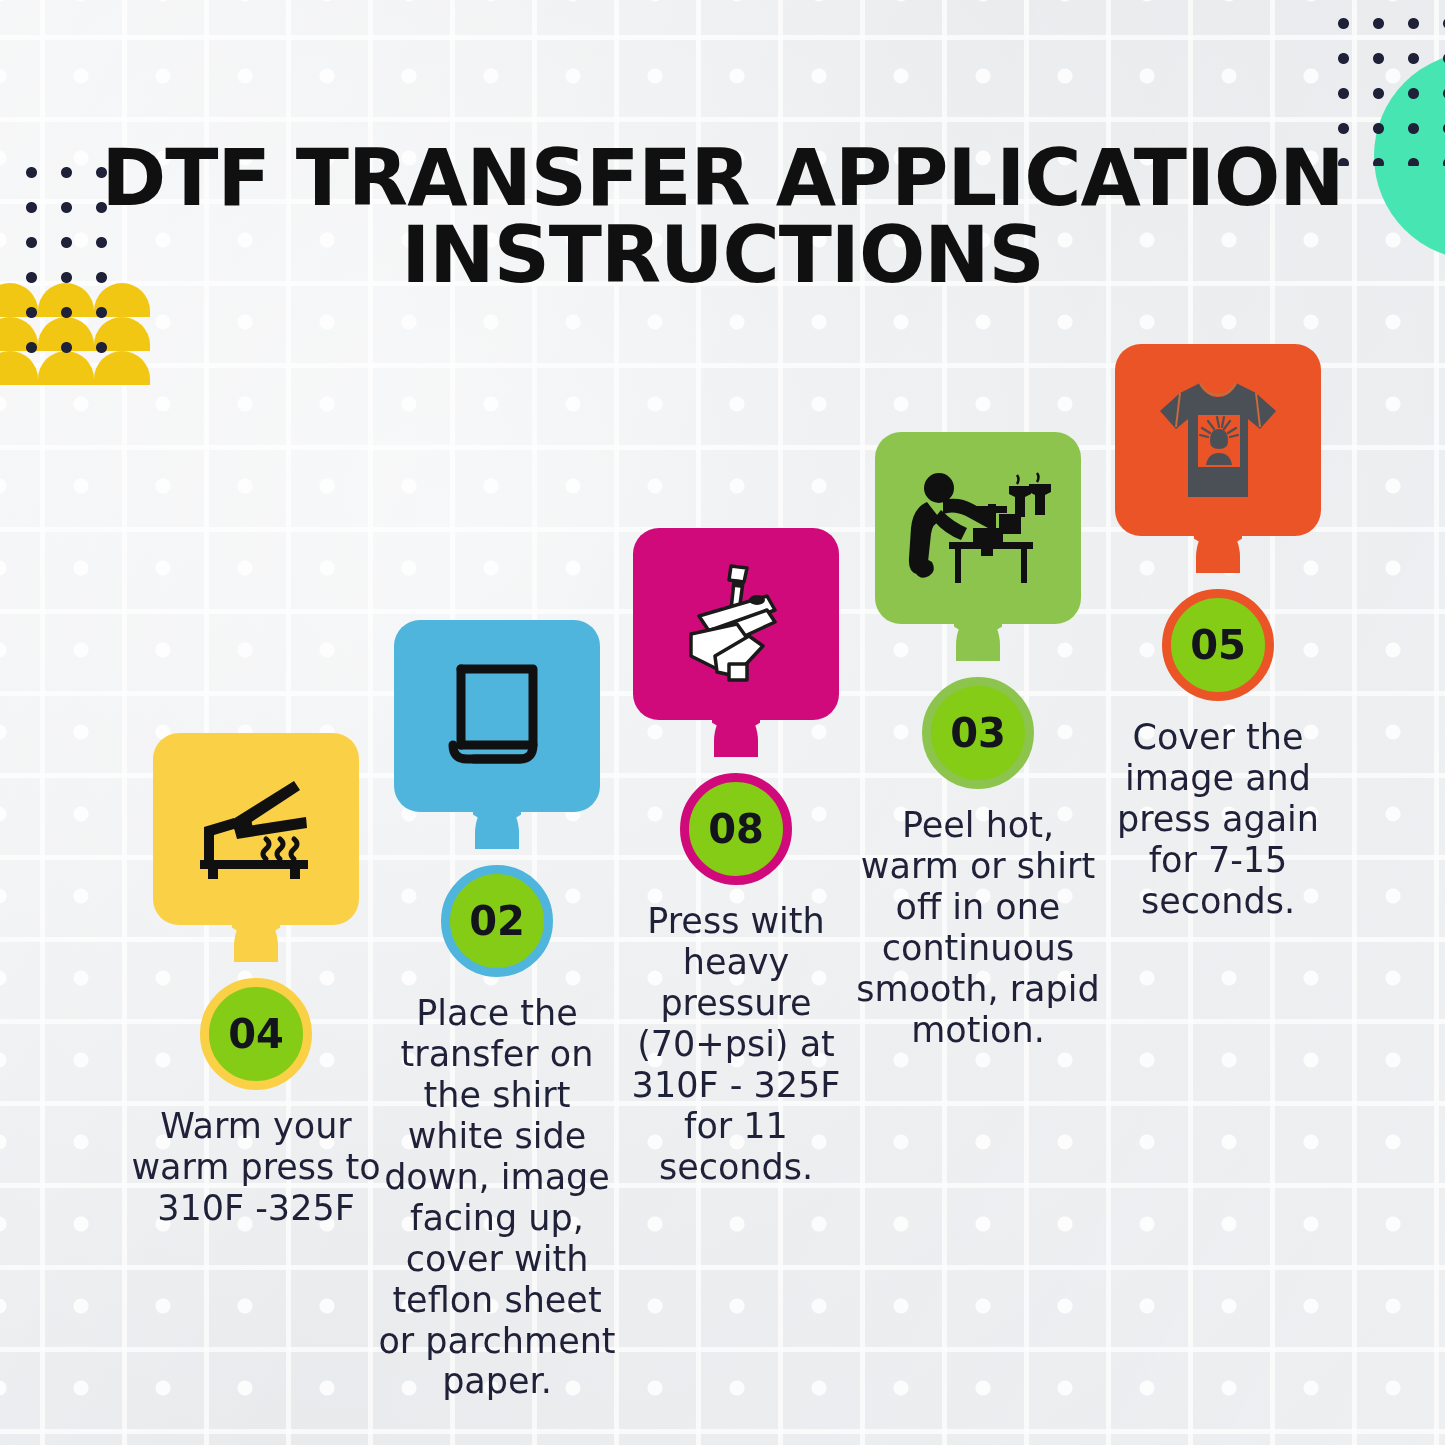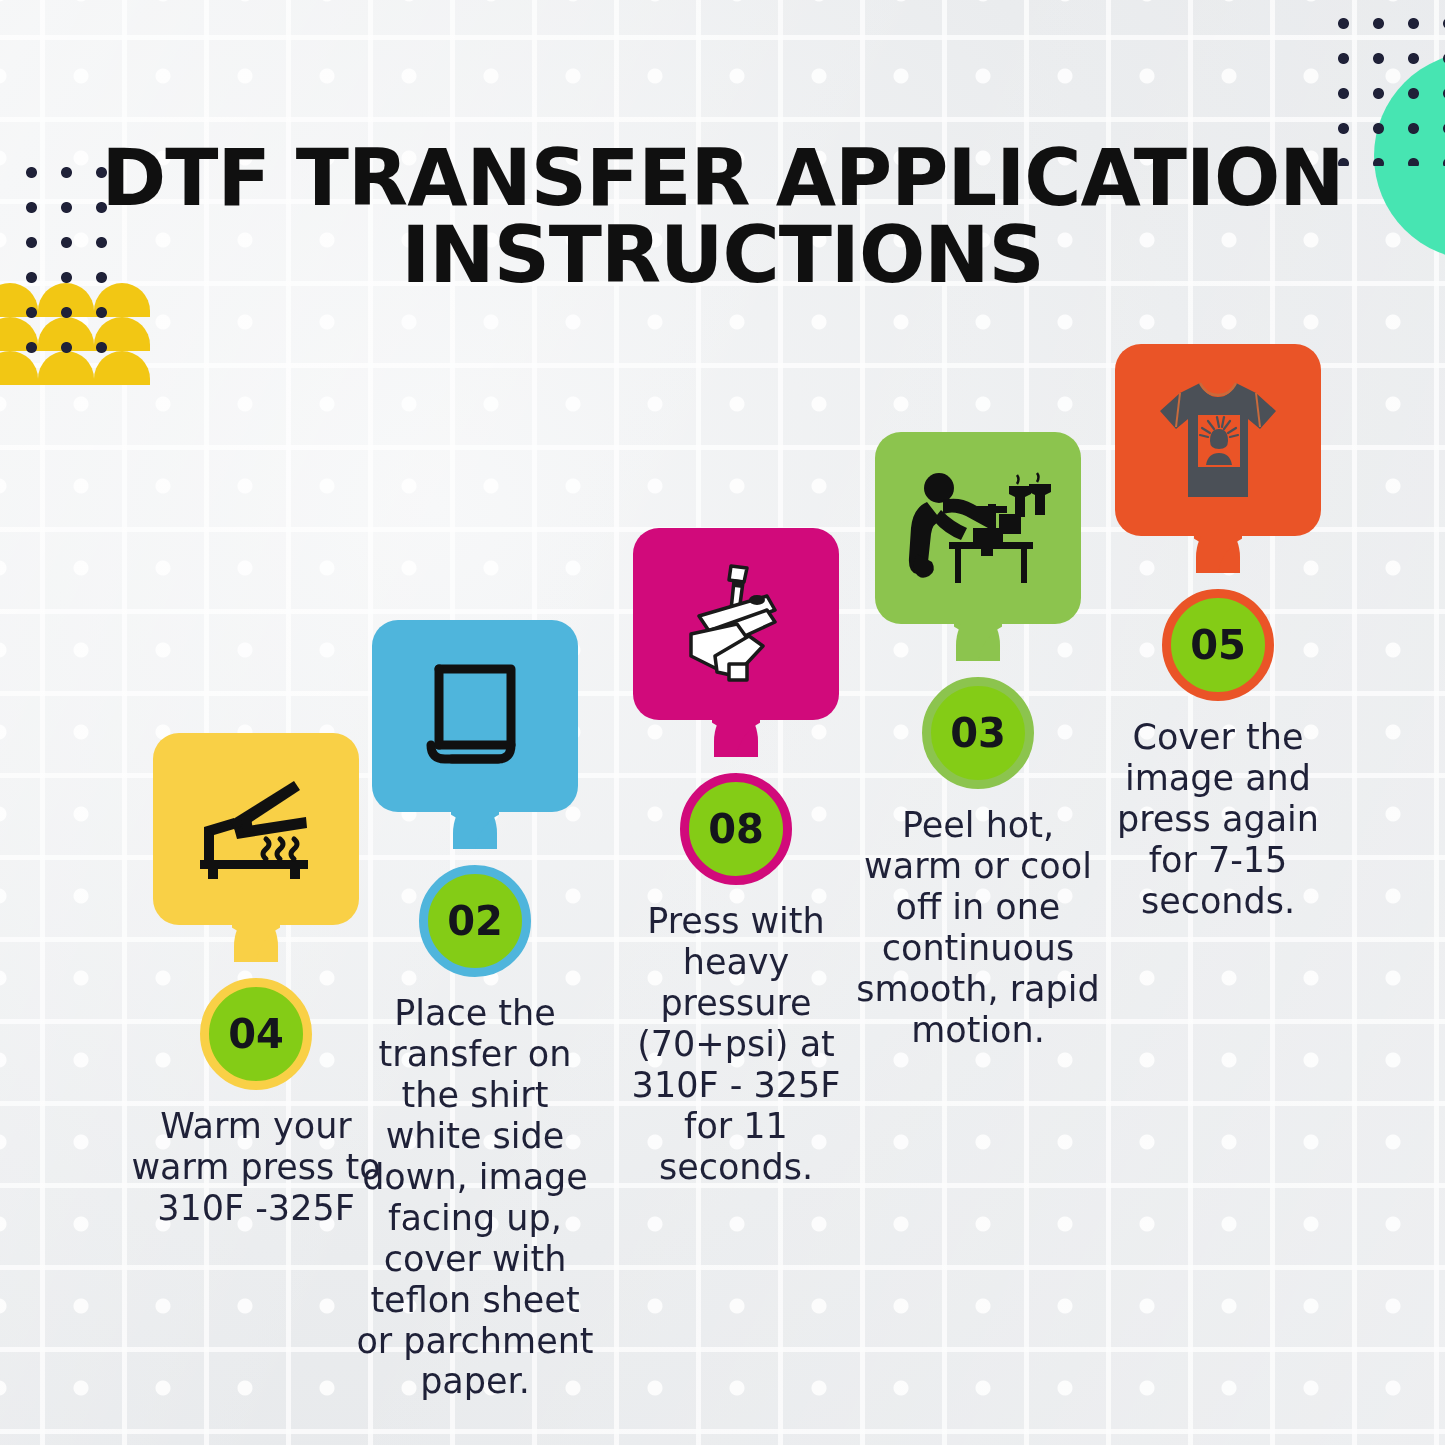--- a/index.html
+++ b/index.html
@@ -234,21 +234,21 @@
             </g>
           </svg>
         </span>
       </div>
       <div class="pin-neck"></div>
     </div>
     <div class="pin-badge" style="--c:#F9D046;">04</div>
     <div class="step-text">Warm your warm press to 310F -325F</div>
   </div>
 
-  <div class="step" style="left:355px; top:620px;justify-content:center;">
+  <div class="step" style="left:377px; top:620px;justify-content:center;">
     <div class="pin" style="--c:#4FB5DC;">
       <div class="pin-card" style="background:#4FB5DC;">
         <span>
           <svg class="icon-svg" width="112" height="118" viewBox="0 0 112 118" aria-hidden="true">
             <g fill="none" stroke="#101010" stroke-width="9" stroke-linejoin="round" stroke-linecap="round">
               <path d="M20 12 H92 V88 q0 14 -13 14 H33"></path>
               <path d="M20 12 V88"></path>
               <path d="M12 88 q0 14 14 14 H79"></path>
               <path d="M20 88 H92"></path>
             </g>
@@ -315,21 +315,21 @@
             <g stroke="#101010" stroke-width="2.5" fill="none">
               <path d="M114 18 q3 -5 0 -9"></path>
               <path d="M134 16 q3 -5 0 -9"></path>
             </g>
           </svg>
         </span>
       </div>
       <div class="pin-neck"></div>
     </div>
     <div class="pin-badge" style="--c:#8CC44E;">03</div>
-    <div class="step-text">Peel hot, warm or cool off in one continuous smooth, rapid motion.</div>
+    <div class="step-text">Peel hot, warm or shirt off in one continuous smooth, rapid motion.</div>
   </div>
 
   <div class="step" style="left:1098px; top:344px;">
     <div class="pin" style="--c:#EA5427;">
       <div class="pin-card" style="background:#EA5427;">
         <span>
           <svg class="icon-svg" width="128" height="126" viewBox="0 0 128 126" aria-hidden="true">
             <path d="M46 6 L26 16 L6 34 L22 52 L34 42 V120 H94 V42 L106 52 L122 34 L102 16 L82 6 q-6 14 -18 14 q-12 0 -18 -14 Z" fill="#4B5057"></path>
             <path d="M46 6 q6 12 18 12 q12 0 18 -12" fill="none" stroke="#C96A3C" stroke-width="2.5"></path>
             <path d="M26 16 L22 50" fill="none" stroke="#C96A3C" stroke-width="2"></path>

